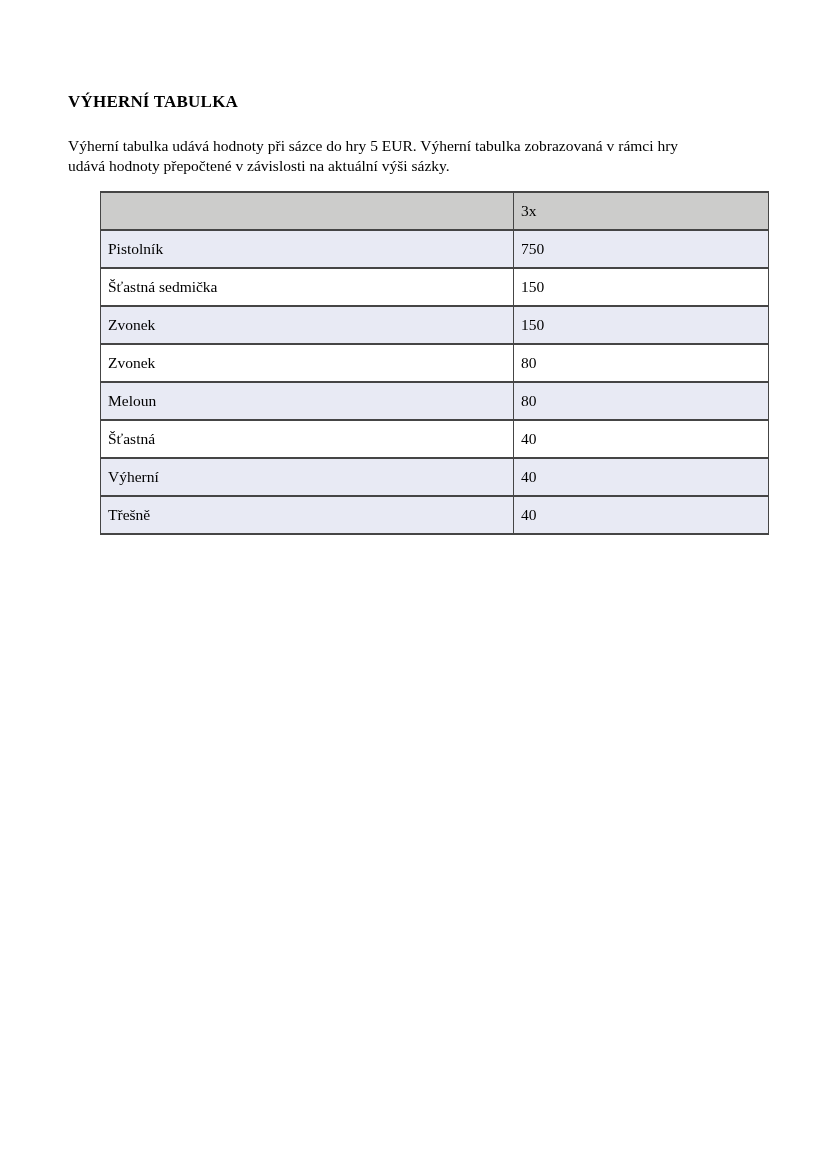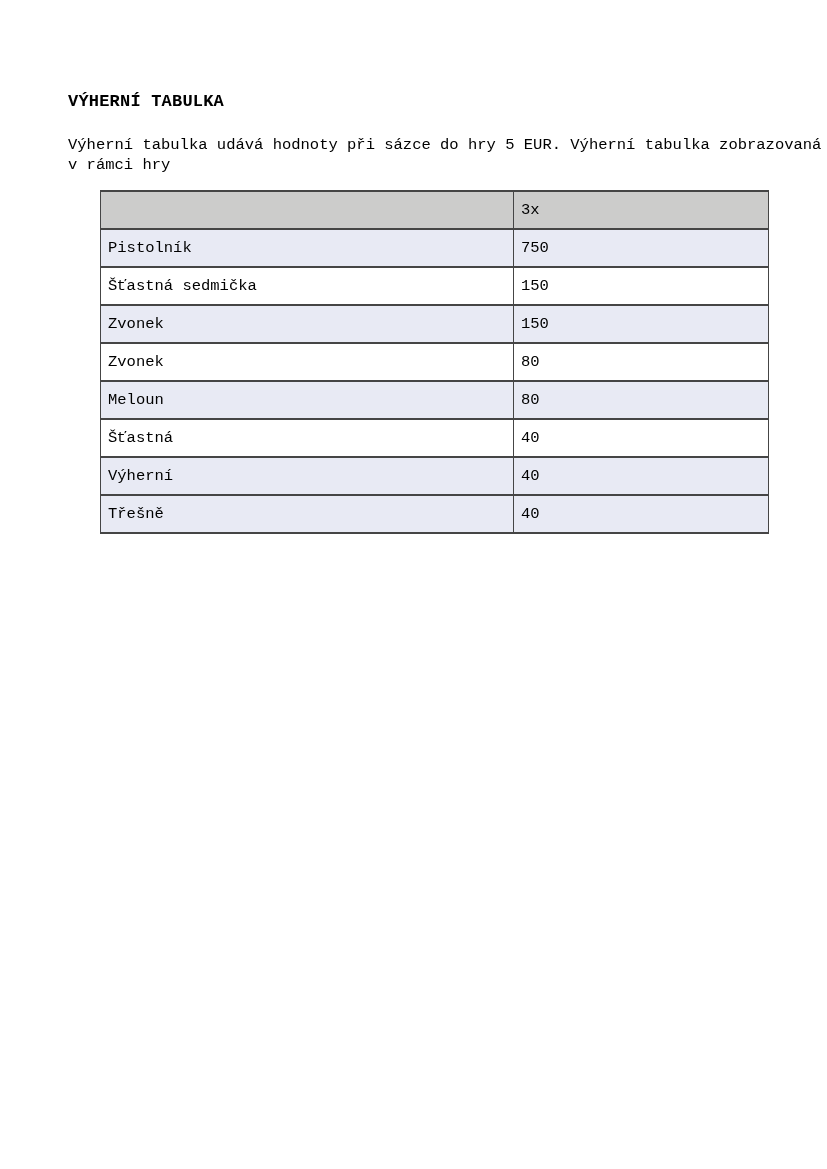--- a/index.html
+++ b/index.html
@@ -1,21 +1,21 @@
 <!DOCTYPE html>
 <html><head>
 <meta charset="utf-8">
 <style>
   html, body { margin: 0; padding: 0; background: #ffffff; }
   .page {
     position: relative;
     width: 827px;
     height: 1169px;
     background: var(--page-bg, #ffffff);
-    font-family: Liberation Mono, monospace;
+    font-family: Liberation Serif, serif;
     color: var(--text, #000000);
     box-sizing: border-box;
     padding: 92px 0 0 68px;
     overflow: hidden;
   }
   .title {
     margin: 0;
     font-size: 17px;
     font-weight: bold;
     letter-spacing: 0.2px;
@@ -51,20 +51,21 @@
 </style>
 </head>
 <body>
 
 <div class="page" style="--header-bg: #cccccb; --row-alt: #e8eaf4; --row-bg: #ffffff; --border: #454545; --text: #000000; --page-bg: #ffffff;">
 
   <h1 class="title">VÝHERNÍ TABULKA</h1>
 
   <div class="para">
     <div>Výherní tabulka udává hodnoty při sázce do hry 5 EUR. Výherní tabulka zobrazovaná v rámci hry</div>
+    <div>udává hodnoty přepočtené v závislosti na aktuální výši sázky.</div>
   </div>
 
   <table class="payout">
     <colgroup>
       <col style="width:413px">
       <col style="width:255px">
     </colgroup>
     <thead>
       <tr>
         <th></th>

